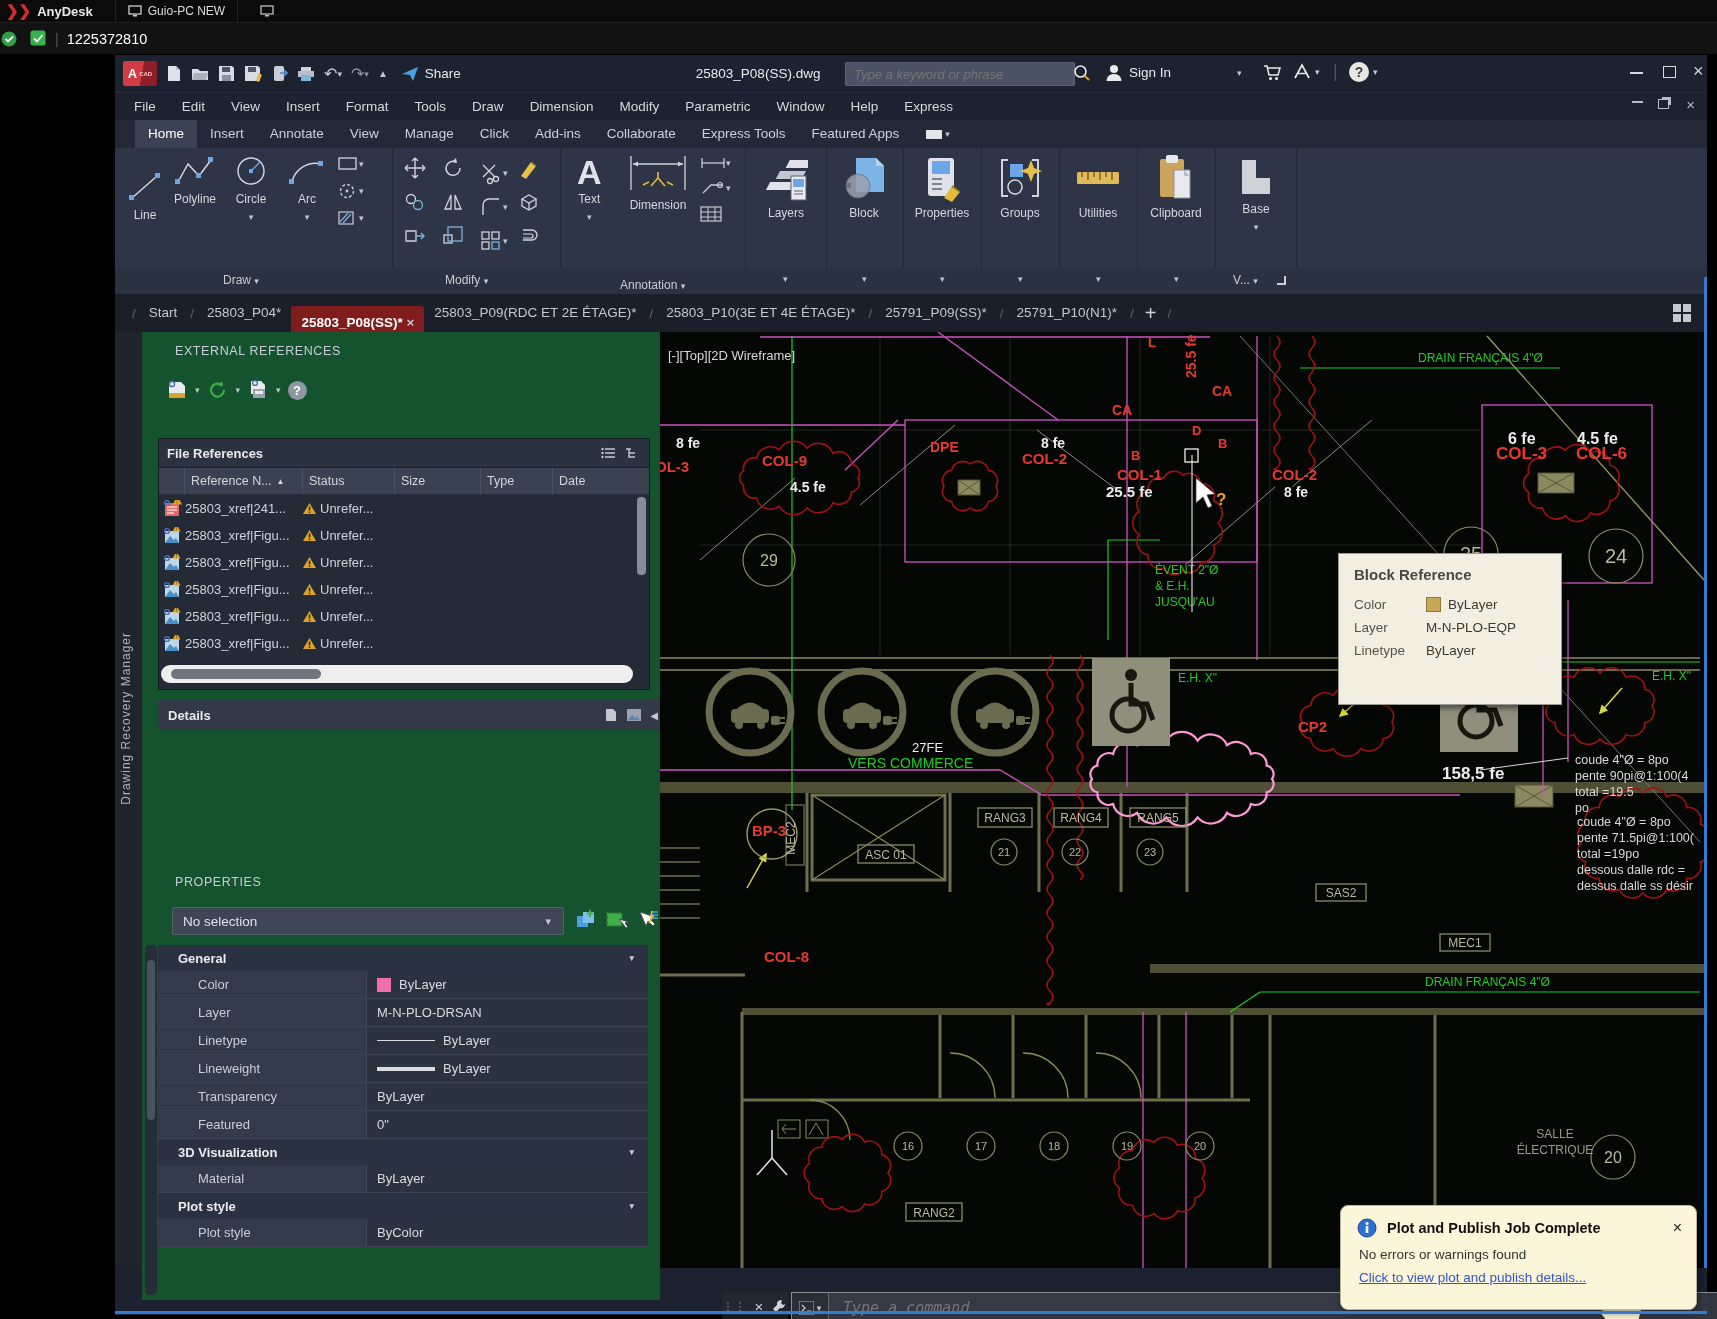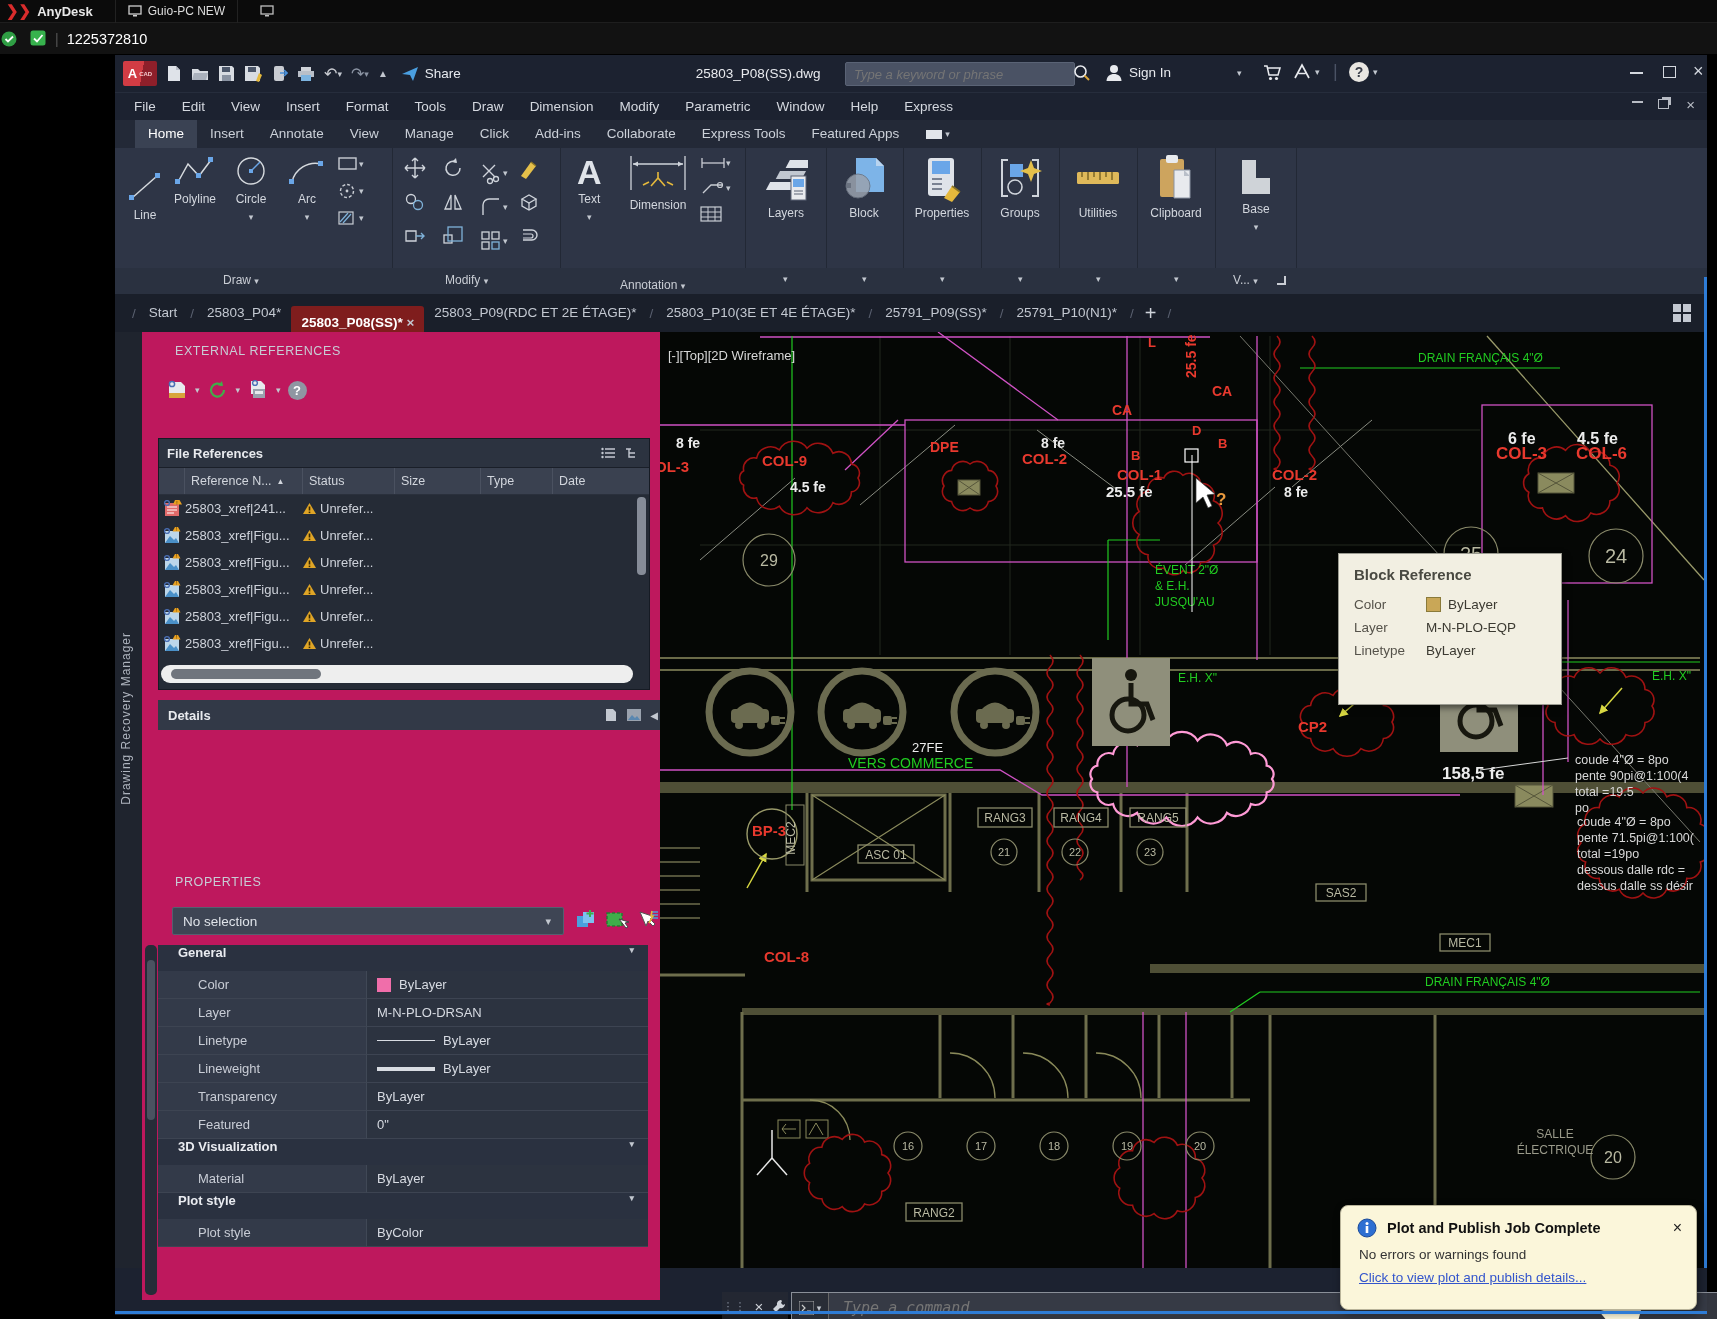--- a/index.html
+++ b/index.html
@@ -25,34 +25,34 @@
   .big-label{font-size:12px;color:#d3d7de;text-align:center;}
   .caret{font-size:9px;color:#c2c7cf;}
   #filetabs{left:0;top:239px;width:1592px;height:38px;background:#1a1f2a;font-size:13.5px;color:#c3c8d1;}
   .ftab{padding:0 10px;line-height:38px;white-space:nowrap;}
   .ftab.active{background:#7f1d1d;color:#fff;font-weight:bold;line-height:34px;margin-top:20px;border-radius:3px 3px 0 0;}
   .fslash{color:#5a6170;padding:0 3px;}
   
   #recovery{left:0;top:277px;width:27px;height:936px;background:#1f242e;}
   #recovery span{position:absolute;left:4px;top:300px;writing-mode:vertical-rl;transform:rotate(180deg);
      font-size:12px;color:#aeb4be;letter-spacing:1px;}
-  #palettes{left:27px;top:277px;width:518px;height:968px;background:#be185d;}
+  #palettes{left:27px;top:277px;width:518px;height:968px;background:#14532d;}
   .pal-title{font-size:12.5px;color:#c8cdd5;letter-spacing:.6px;}
   #xbox{position:absolute;left:16px;top:106px;width:490px;height:250px;background:#252b36;border:1px solid #161b24;}
   #xbox .sec-hd{height:28px;background:#2c3340;border-bottom:1px solid #1a1f29;}
   #xcols{height:26px;background:#3a4150;border-bottom:1px solid #2a303c;font-size:12.5px;color:#d2d6dd;}
   #xcols .cell{border-right:1px solid #4a5160;height:100%;display:flex;align-items:center;padding-left:6px;box-sizing:border-box;}
   .xrow{height:27px;display:flex;align-items:center;font-size:13px;color:#ced2da;}
   .hscroll{position:absolute;left:2px;top:226px;width:472px;height:18px;background:#eeeeee;border-radius:9px;}
   .hthumb{position:absolute;left:10px;top:4px;width:150px;height:10px;background:#70757d;border-radius:5px;}
   .vthumb{position:absolute;right:3px;top:58px;width:9px;height:78px;background:#868c98;border-radius:4px;}
   #detailsbar{position:absolute;left:16px;top:368px;width:490px;height:30px;background:#323947;}
   .prop-sel{position:absolute;left:30px;top:40px;width:392px;height:28px;background:#3e4554;border:1px solid #565f70;
      border-radius:2px;font-size:13.5px;color:#dfe3e9;display:flex;align-items:center;padding-left:10px;box-sizing:border-box;}
-  .sec-head{height:26px;background:#2a3140;display:flex;align-items:flex-start;font-weight:bold;font-size:13px;color:#e9ebf0;gap:8px;}
+  .sec-head{height:26px;background:#2a3140;display:flex;align-items:center;font-weight:bold;font-size:13px;color:#e9ebf0;gap:8px;}
   .prow{display:flex;height:28px;font-size:13px;}
   .prow .lab{width:208px;background:#333a49;color:#c9cdd6;display:flex;align-items:center;padding-left:40px;box-sizing:border-box;border-bottom:1px solid #3d4452;}
   .prow .val{flex:1;background:#2c3340;color:#d7dbe2;display:flex;align-items:center;padding-left:10px;box-sizing:border-box;border-bottom:1px solid #3d4452;border-left:1px solid #404856;}
   .lt-line{display:inline-block;width:58px;height:0;border-top:1.5px solid #d8dce2;margin-right:8px;}
   .lw-line{display:inline-block;width:58px;height:4px;background:#d8dce2;margin-right:8px;}
   
   #dwg{left:545px;top:277px;width:1046px;height:936px;background:#050705;}
   #vplabel{position:absolute;left:8px;top:16px;color:#d8d8d8;font-size:13px;}
   
   #tooltip{position:absolute;left:1223px;top:498px;width:222px;height:150px;background:#f2efe2;border:1px solid #9a9a90;

